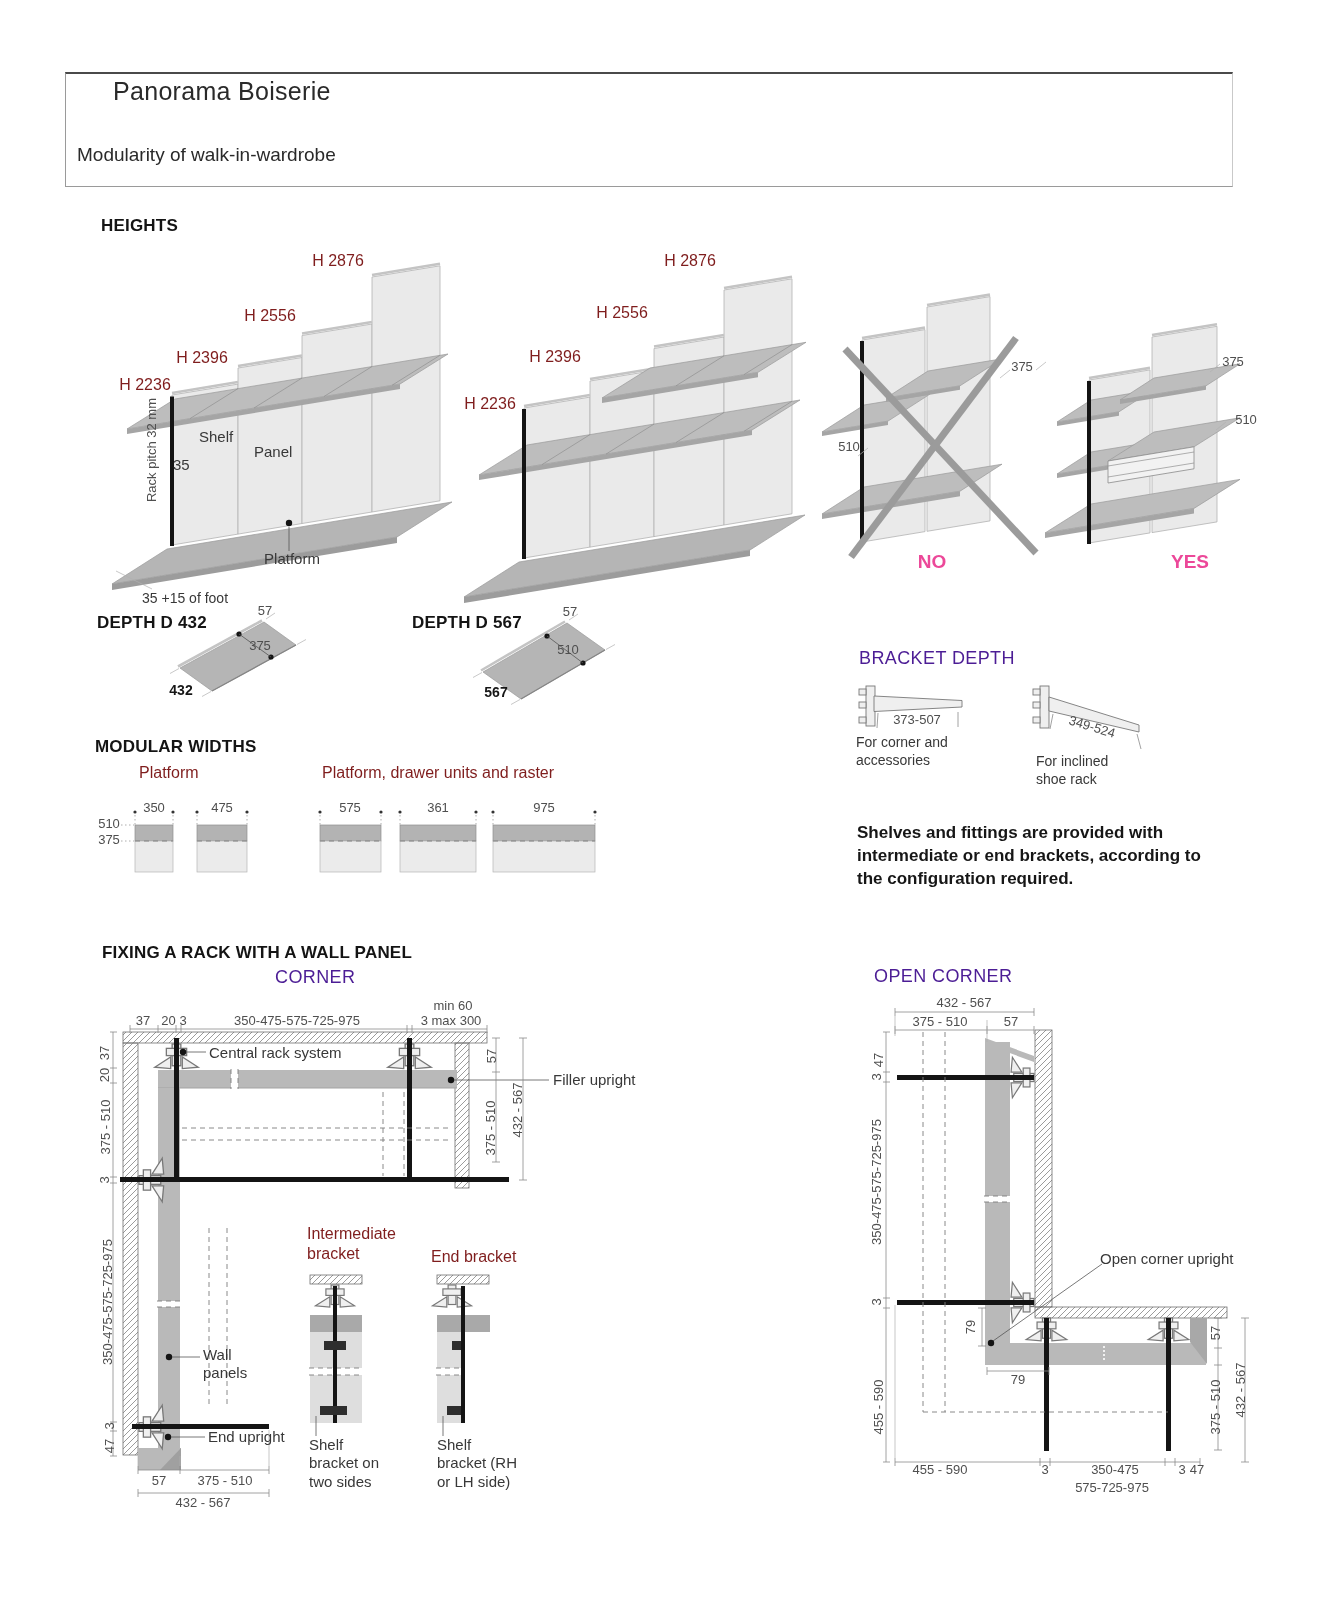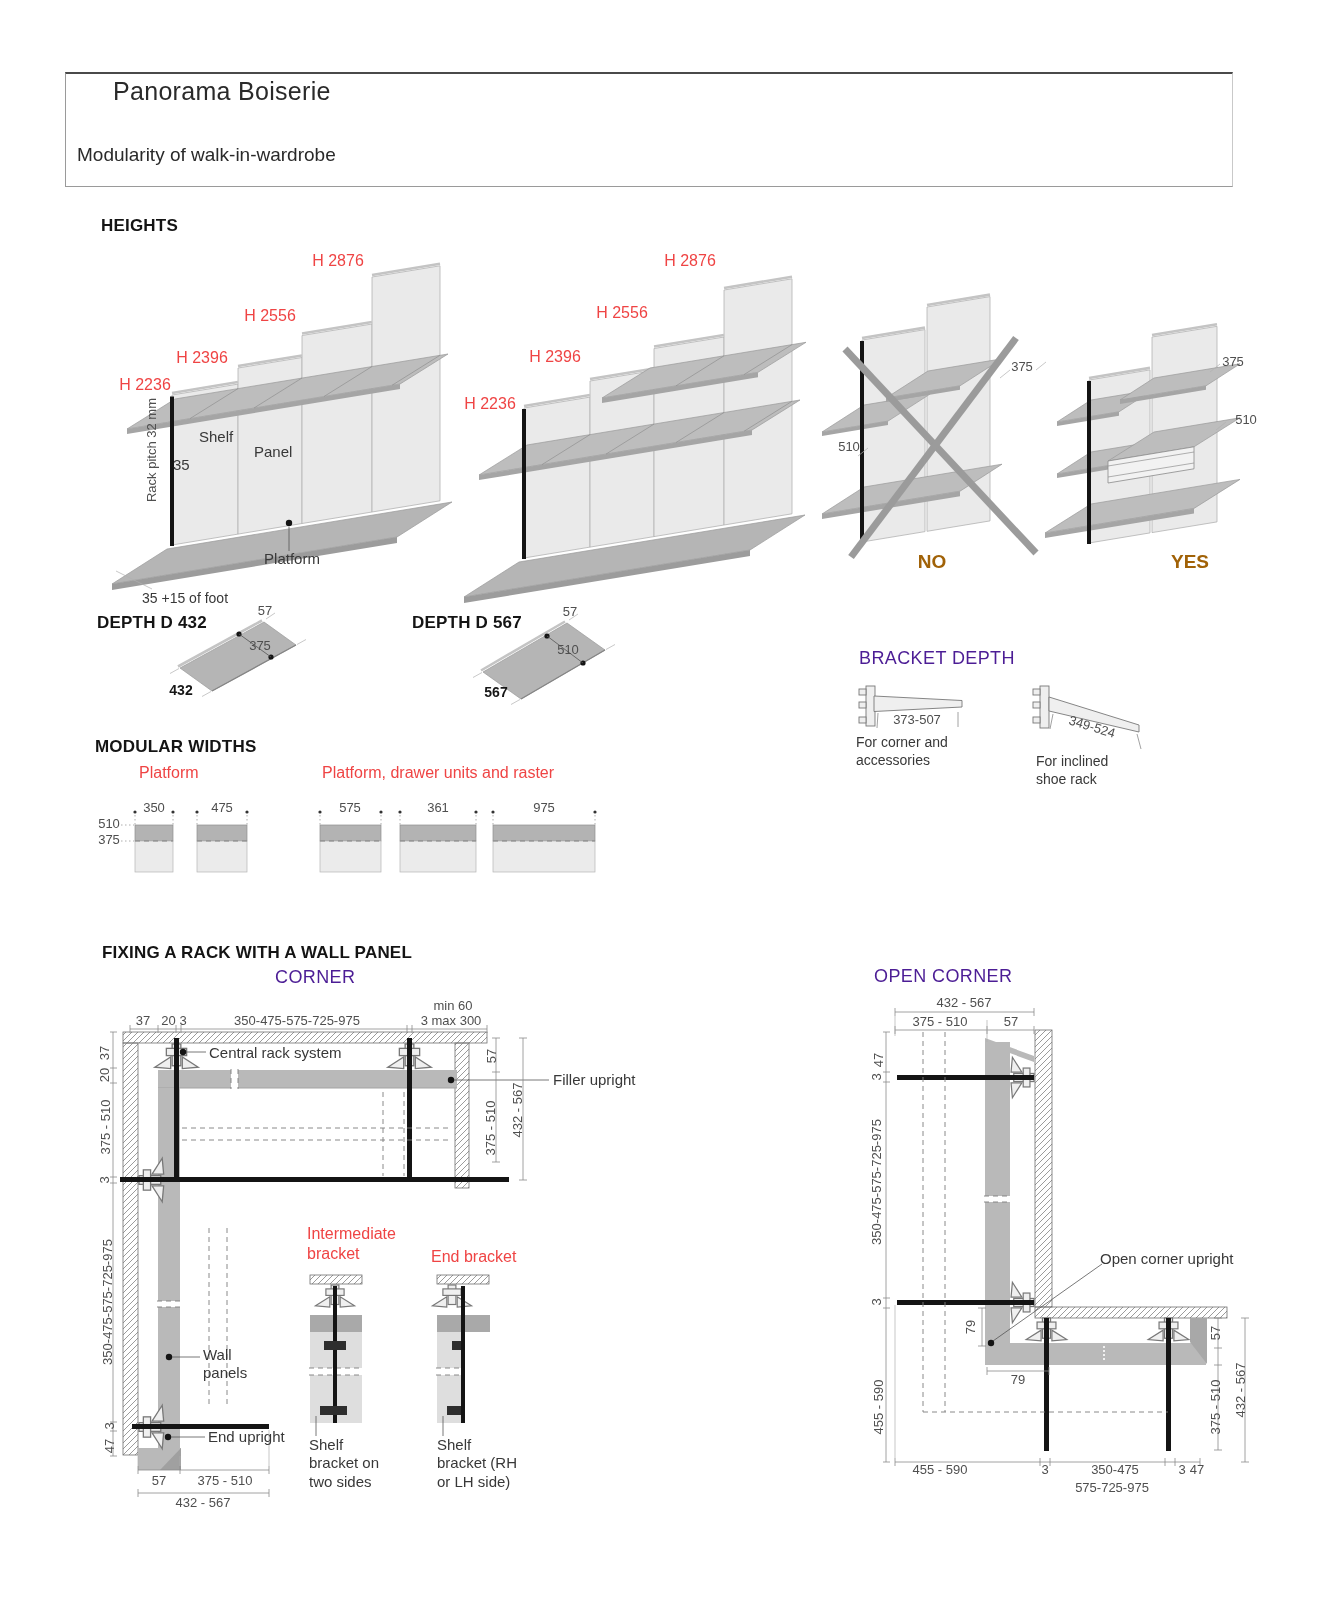--- a/index.html
+++ b/index.html
@@ -7,26 +7,26 @@
         font-family:"Liberation Sans", sans-serif;color:#1f1f1f;}
   .t{position:absolute;white-space:pre-line;line-height:1.22;}
   .ctr{transform:translate(-50%,-50%);white-space:nowrap;text-align:center;}
   .rotc{transform:translate(-50%,-50%) rotate(-90deg);white-space:nowrap;}
   .rotb{transform:translate(-50%,-50%) rotate(17deg);white-space:nowrap;}
   .f-title{font-size:25px;color:#2a2a2a;letter-spacing:.3px;margin-left:36px;}
   .f-sub{font-size:19px;color:#2a2a2a;}
   .f-h1{font-size:17px;font-weight:700;color:#141414;letter-spacing:.2px;}
   .f-h2{font-size:18px;color:#4c1d95;letter-spacing:.4px;}
   .f-lbl{font-size:15px;color:#383838;}
-  .f-lbl16{font-size:16px;color:#ef4444;}
+  .f-lbl16{font-size:16px;color:#7f1d1d;}
   .f-dim{font-size:13px;color:#4f4f4f;}
   .f-dimb{font-size:14px;font-weight:700;color:#161616;}
   .f-cap{font-size:14px;color:#383838;line-height:1.3;}
   .f-note{font-size:17px;font-weight:700;color:#161616;line-height:1.35;}
-  .f-noyes{font-size:19px;font-weight:700;color:#a16207;}
+  .f-noyes{font-size:19px;font-weight:700;color:#ec4899;}
   .hbox{position:absolute;left:65px;top:72px;width:1166px;height:112px;
         border-top:2px solid #4a4a4a;border-left:1px solid #9a9a9a;
         border-bottom:1px solid #9a9a9a;border-right:1px solid #c9c9c9;}
   svg{position:absolute;left:0;top:0;}
   
   .pnl{fill:#eaeaea;stroke:#b3b3b3;stroke-width:.8;}
   .cap{stroke:#c4c4c4;stroke-width:2.6;fill:none;}
   .shs{fill:#bdbdbd;stroke:#9a9a9a;stroke-width:.7;}
   .shf{fill:#a5a5a5;}
   .plt{fill:#b5b5b5;stroke:#999;stroke-width:.7;}
@@ -467,20 +467,23 @@
 <span class="t f-h1" style="left:95px;top:737px">MODULAR WIDTHS</span>
 <span class="t f-lbl16" style="left:139px;top:763px">Platform</span>
 <span class="t f-lbl16" style="left:322px;top:763px">Platform, drawer units and raster</span>
 <span class="t ctr f-dim" style="left:109px;top:824px">510</span>
 <span class="t ctr f-dim" style="left:109px;top:840px">375</span>
 <span class="t ctr f-dim" style="left:154px;top:808px">350</span>
 <span class="t ctr f-dim" style="left:222px;top:808px">475</span>
 <span class="t ctr f-dim" style="left:350px;top:808px">575</span>
 <span class="t ctr f-dim" style="left:438px;top:808px">361</span>
 <span class="t ctr f-dim" style="left:544px;top:808px">975</span>
+<span class="t f-note" style="left:857px;top:822px">Shelves and fittings are provided with
+intermediate or end brackets, according to
+the configuration required.</span>
 
 <span class="t f-h1" style="left:102px;top:943px">FIXING A RACK WITH A WALL PANEL</span>
 <span class="t f-h2" style="left:275px;top:967px">CORNER</span>
 <span class="t ctr f-dim" style="left:143px;top:1021px">37</span>
 <span class="t ctr f-dim" style="left:174px;top:1021px">20 3</span>
 <span class="t ctr f-dim" style="left:297px;top:1021px">350-475-575-725-975</span>
 <span class="t ctr f-dim" style="left:453px;top:1006px">min 60</span>
 <span class="t ctr f-dim" style="left:451px;top:1021px">3 max 300</span>
 <span class="t f-lbl" style="left:209px;top:1044px">Central rack system</span>
 <span class="t f-lbl" style="left:553px;top:1071px">Filler upright</span>

